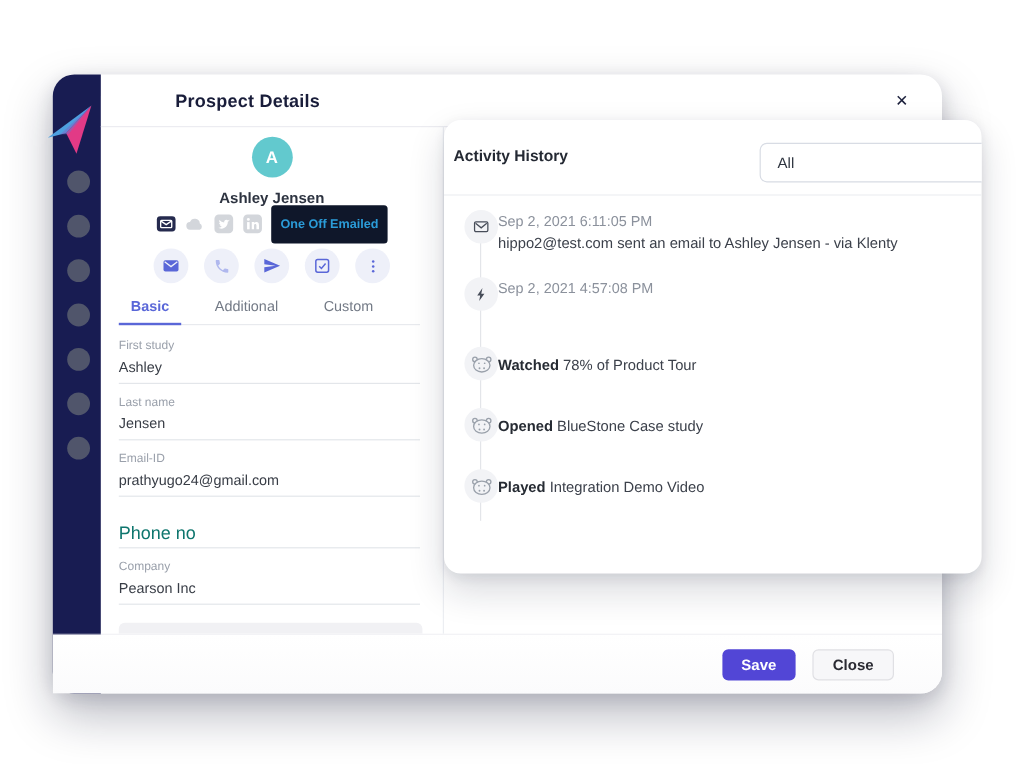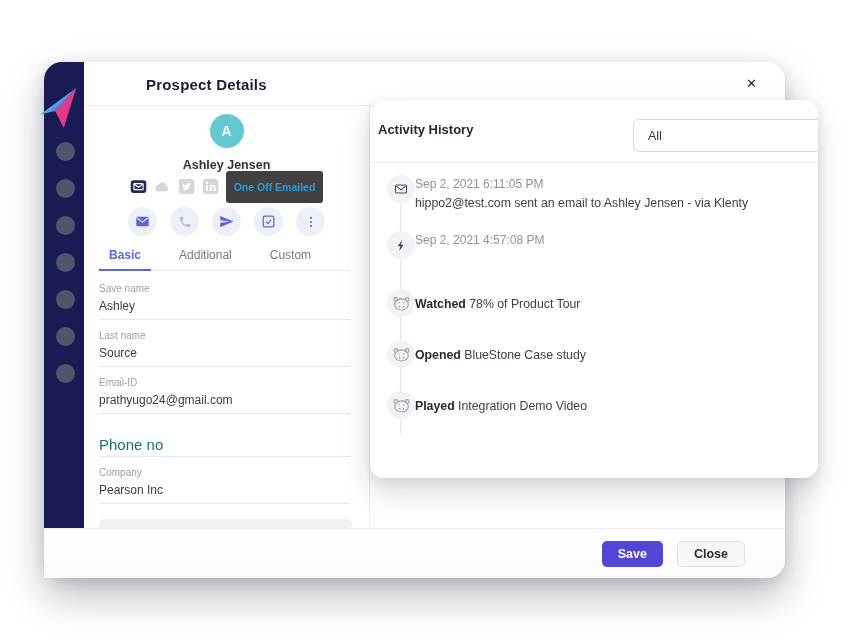--- a/index.html
+++ b/index.html
@@ -28,21 +28,21 @@
 
   
   .left-col { position:absolute; left:40px; top:44px; width:285px; }
   .profile { text-align:center; padding-top:8px; }
   .avatar { width:34px; height:34px; border-radius:50%; background:#62c9ce; color:#fff;
             font-size:14px; font-weight:700; display:flex; align-items:center; justify-content:center; margin:0 auto; }
   .p-name { margin-top:10px; font-size:12.5px; font-weight:700; color:#2d3340; }
   .social-row { margin-top:6px; display:flex; align-items:center; justify-content:center; gap:7px; height:17px; }
   .social-ic { width:17px; height:17px; display:flex; align-items:center; justify-content:center; }
   .status-badge { height:32px; display:flex; align-items:center; padding:0 8px; border-radius:3px;
-                  background:#404040; color:#2b9cd8; font-size:10.5px; font-weight:700; }
+                  background:#0f172a; color:#2b9cd8; font-size:10.5px; font-weight:700; }
   .action-row { margin-top:12px; display:flex; align-items:center; justify-content:center; gap:13px; }
   .action-btn { width:29px; height:29px; border-radius:50%; background:#eef0f9; display:flex; align-items:center; justify-content:center; cursor:pointer; }
 
   .tabs { margin:8px 0 0 15px; display:flex; gap:18px; border-bottom:1px solid #e8eaee; width:251px; }
   .tab { padding:4px 10px 7px; font-size:12px; color:#737a86; cursor:pointer; }
   .tab.active { color:#5a67d8; font-weight:700; border-bottom:2px solid #5a67d8; margin-bottom:-1px; }
 
   .form { margin:12px 0 0 15px; width:251px; }
   .field { margin-bottom:10px; border-bottom:1px solid #e3e6ea; padding-bottom:5px; }
   .field-label { font-size:10px; color:#9aa0ab; margin-bottom:4px; height:12px; }
@@ -181,26 +181,26 @@
             </div>
           </div>
       </div>
       <div class="tabs" id="tabsEl">
           <div class="tab active">Basic</div>
           <div class="tab">Additional</div>
           <div class="tab">Custom</div>
         </div>
       <div class="form" id="formEl">
           <div class="field">
-            <div class="field-label">Save name</div>
+            <div class="field-label">First study</div>
             <div class="field-value">Ashley</div>
           </div>
           <div class="field">
             <div class="field-label">Last name</div>
-            <div class="field-value">Source</div>
+            <div class="field-value">Jensen</div>
           </div>
           <div class="field">
             <div class="field-label">Email-ID</div>
             <div class="field-value">prathyugo24@gmail.com</div>
           </div>
           <div class="field placeholder-only">
             <div class="field-value">Phone no</div>
           </div>
           <div class="field">
             <div class="field-label">Company</div>

